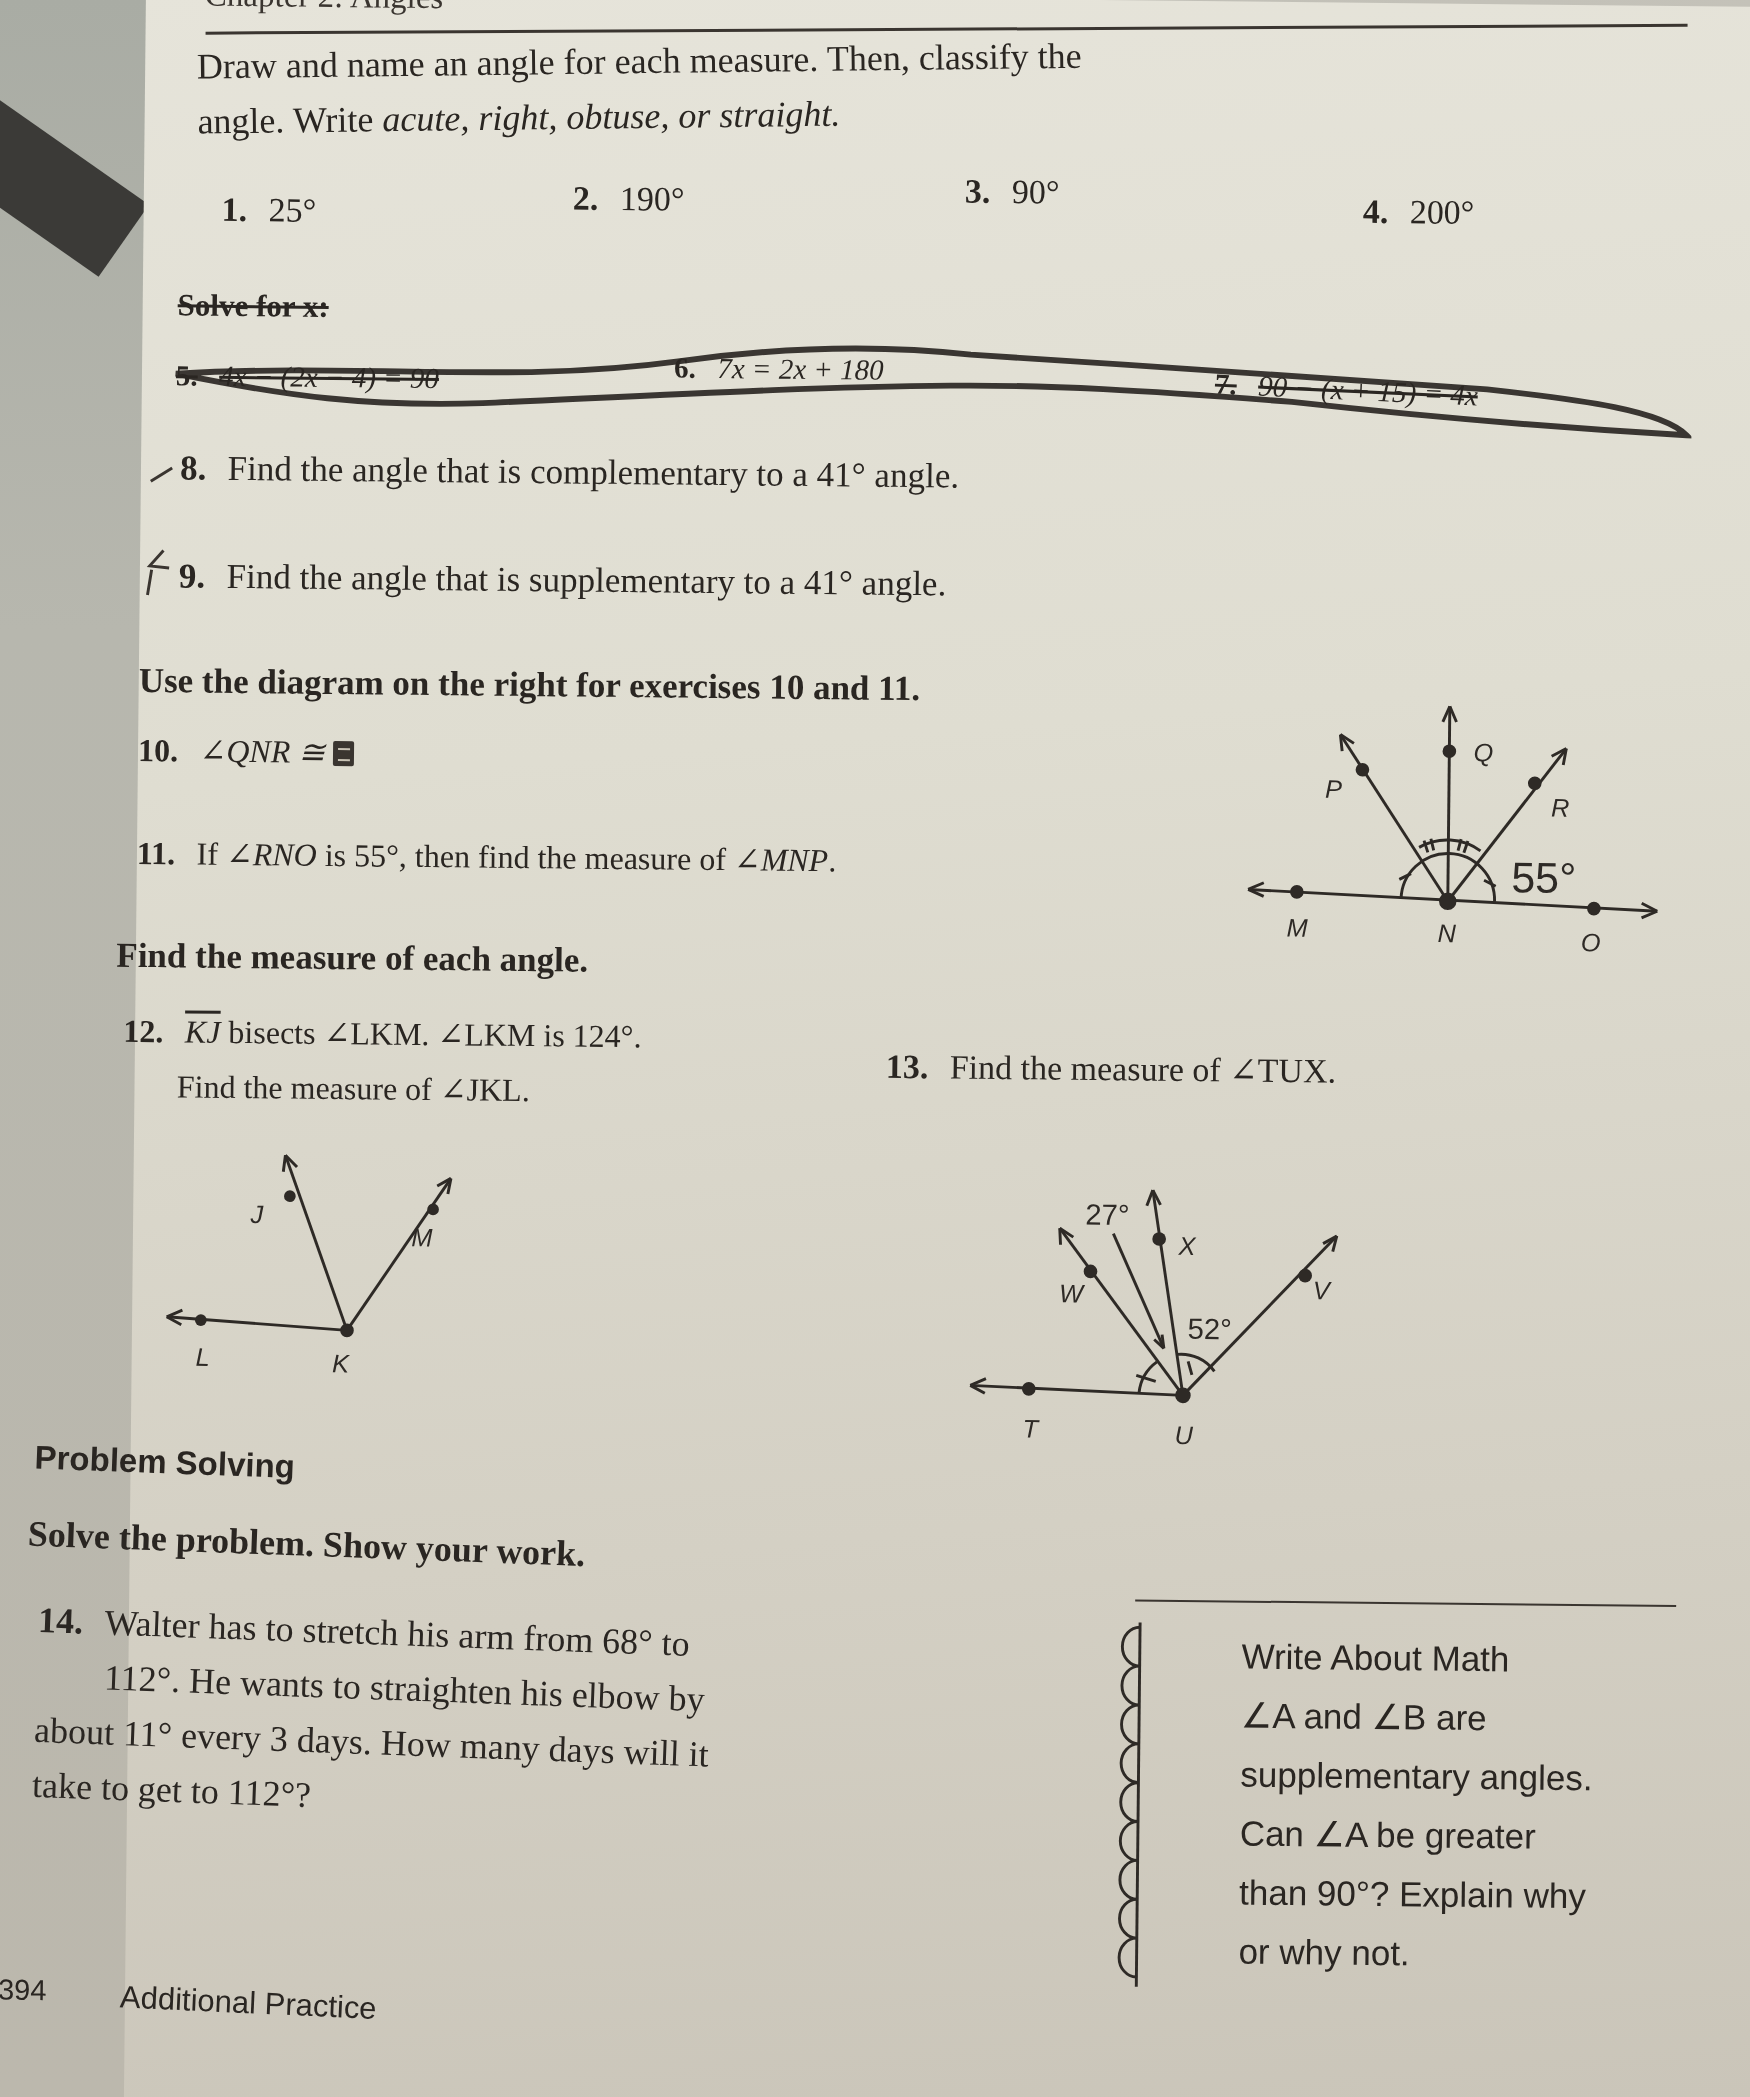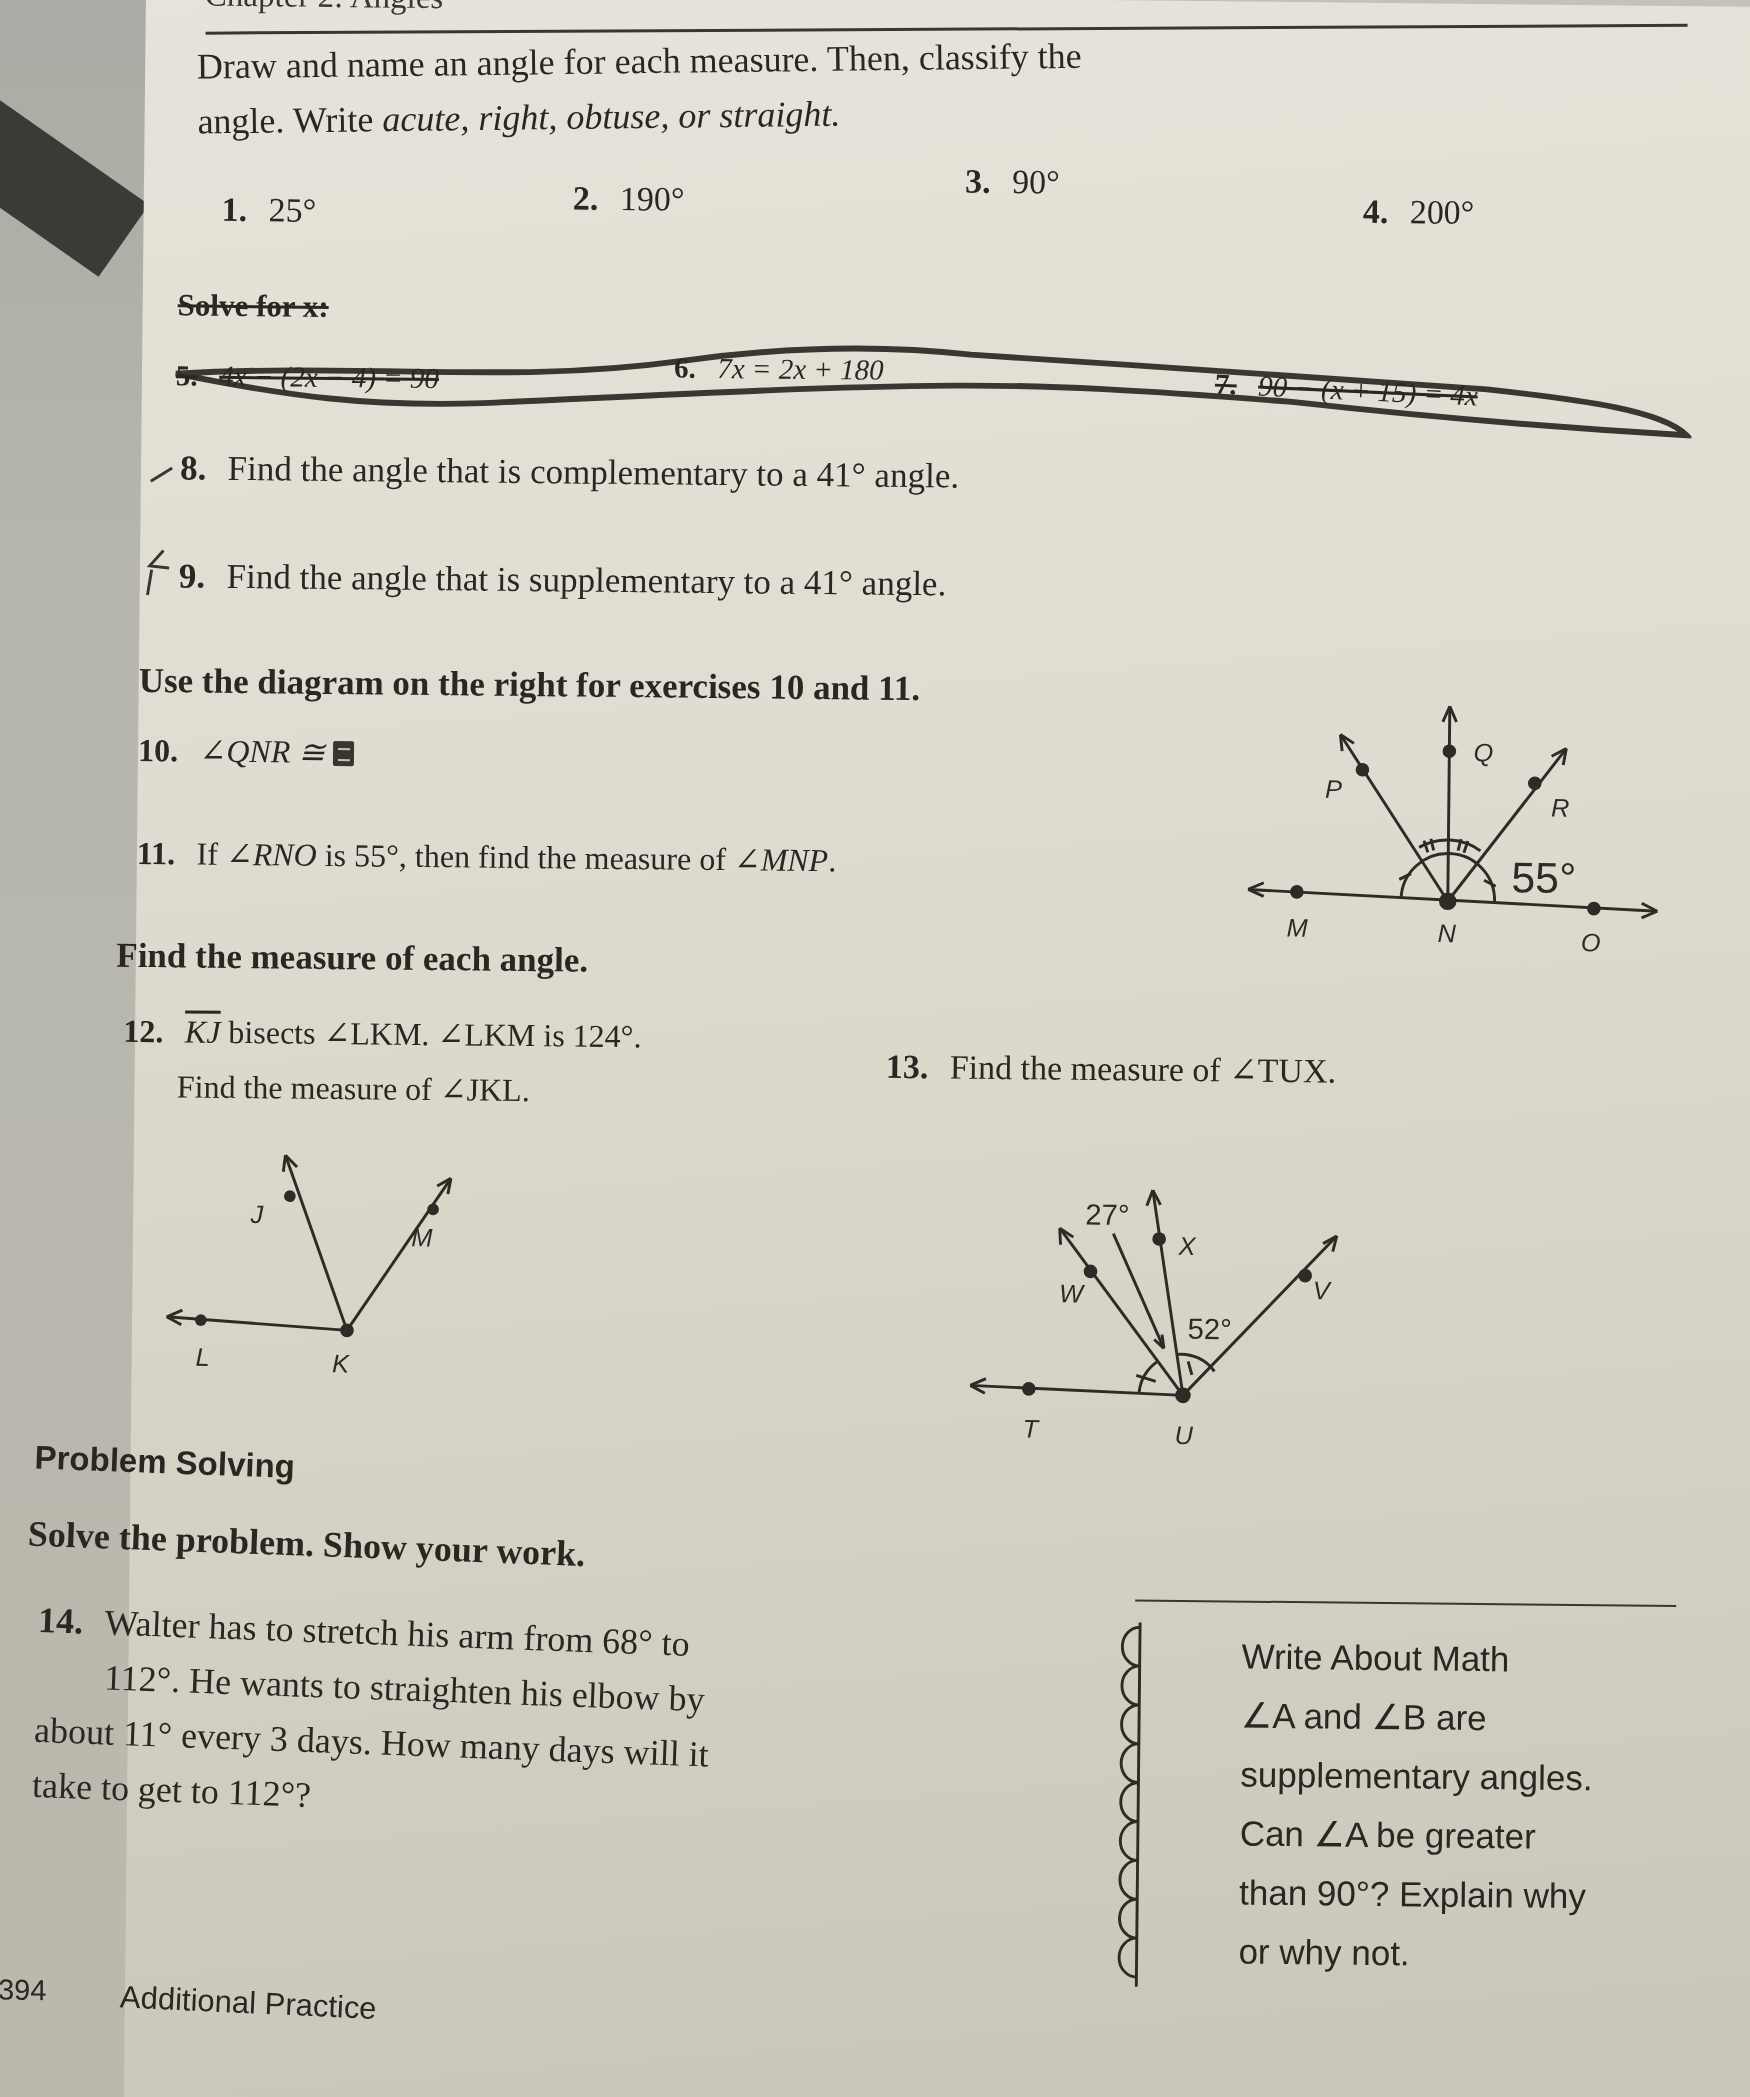--- a/index.html
+++ b/index.html
@@ -65,21 +65,21 @@
   <div class="abs serif chapter">Chapter 2: Angles</div>
   <div class="rule-top"></div>
 
   <div class="abs serif instr" style="left:51px; top:49px; transform:rotate(-1.3deg); transform-origin:left top;">
     <div>Draw and name an angle for each measure. Then, classify the</div>
     <div><span>angle. Write </span><span class="i">acute, right, obtuse, or straight.</span></div>
   </div>
 
   <div class="abs serif q" style="left:78px; top:200px;"><span class="qnum">1.</span><span>25°</span></div>
   <div class="abs serif q" style="left:429px; top:185px;"><span class="qnum">2.</span><span>190°</span></div>
-  <div class="abs serif q" style="left:821px; top:164px;"><span class="qnum">3.</span><span>90°</span></div>
+  <div class="abs serif q" style="left:821px; top:174px;"><span class="qnum">3.</span><span>90°</span></div>
   <div class="abs serif q" style="left:1219px; top:190px;"><span class="qnum">4.</span><span>200°</span></div>
 
   <div class="abs serif b struck" style="left:35px; top:297px; font-size:31px;">Solve for x:</div>
   <svg class="abs" style="left:29px; top:346px;" width="1521" height="98" viewBox="0 0 1560 100">
     <path d="M5 38 C 200 25, 350 45, 520 20 C 620 5, 720 0, 820 10 C 1000 20, 1200 30, 1350 40 C 1450 50, 1530 60, 1555 85 C 1450 80, 1300 70, 1150 55 C 1000 45, 900 40, 800 42 C 650 45, 500 55, 320 65 C 200 70, 120 60, 5 38 Z" fill="none" stroke="#3a3632" stroke-width="6"></path>
   </svg>
   <div class="abs serif q struck" style="left:34px; top:369px; font-size:29px;"><span class="qnum">5.</span><span class="i">4x − (2x − 4) = 90</span></div>
   <div class="abs serif q" style="left:532px; top:356px; font-size:29px;"><span class="qnum">6.</span><span class="i">7x = 2x + 180</span></div>
   <div class="abs serif q struck" style="left:1073px; top:371px; font-size:29px; transform:rotate(2deg);"><span class="qnum">7.</span><span class="i">90 − (x + 15) = 4x</span></div>
 

